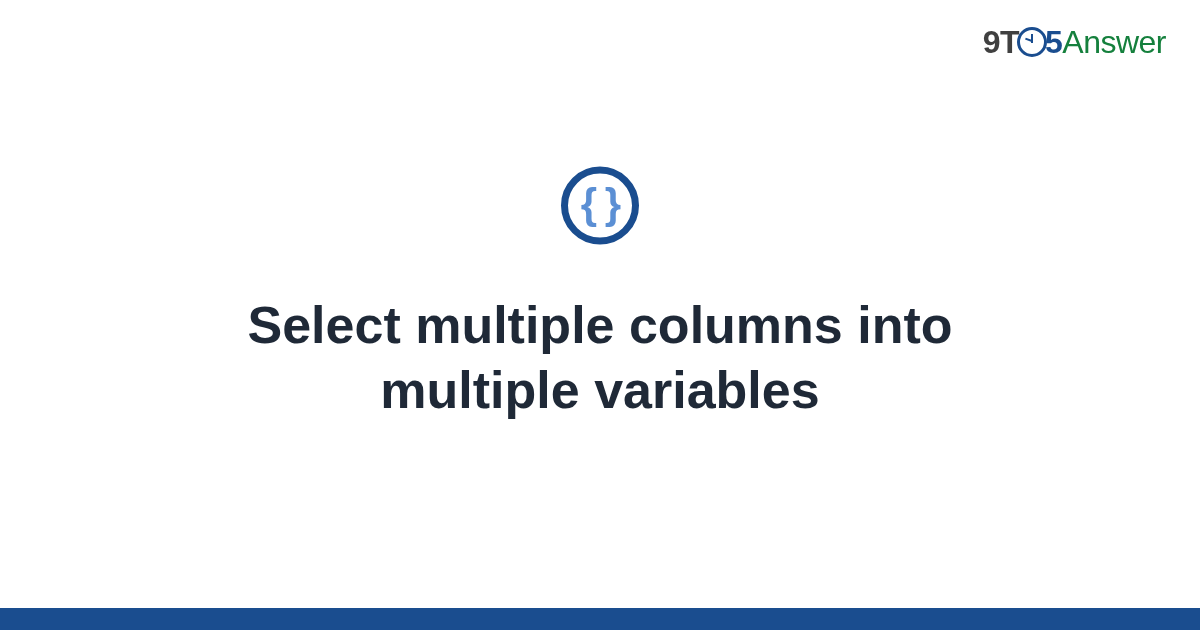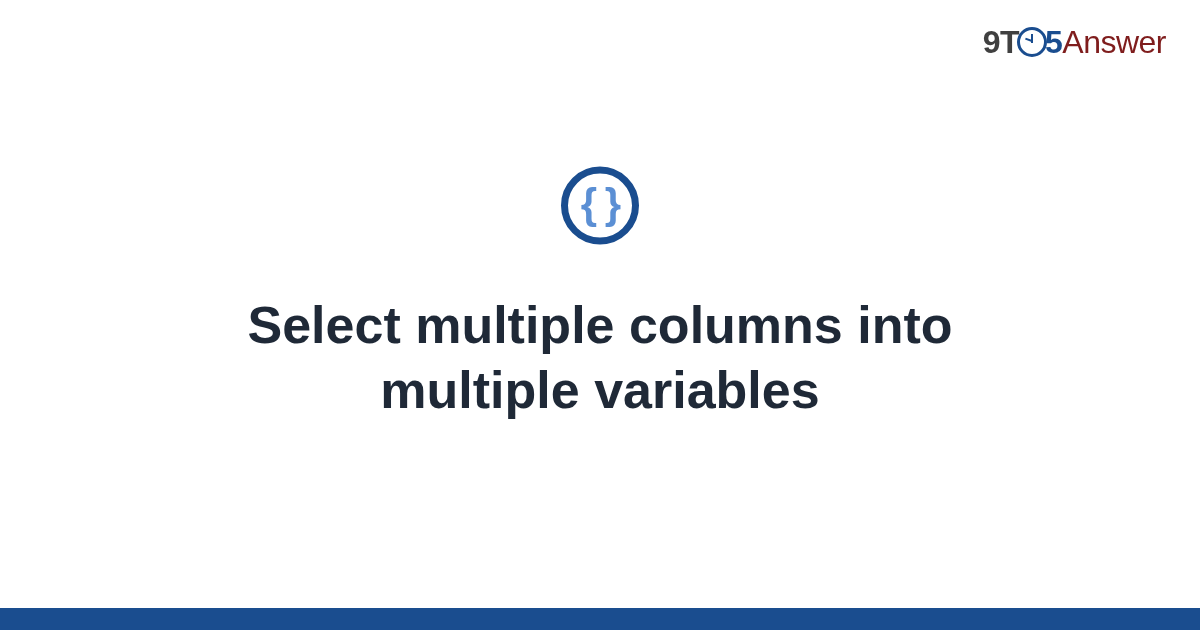--- a/index.html
+++ b/index.html
@@ -57,21 +57,21 @@
       background: #1a4d8f;
       top: 11px;
       left: 50%;
       transform-origin: top center;
       transform: translateX(-50%) rotate(110deg);
     }
     .logo .five {
       color: #1a4d8f;
     }
     .logo .answer {
-      color: #7f1d1d;
+      color: #15803d;
       font-weight: 500;
     }
     .center-content {
       position: absolute;
       top: 50%;
       left: 50%;
       transform: translate(-50%, -58%);
       text-align: center;
       width: 100%;
     }

